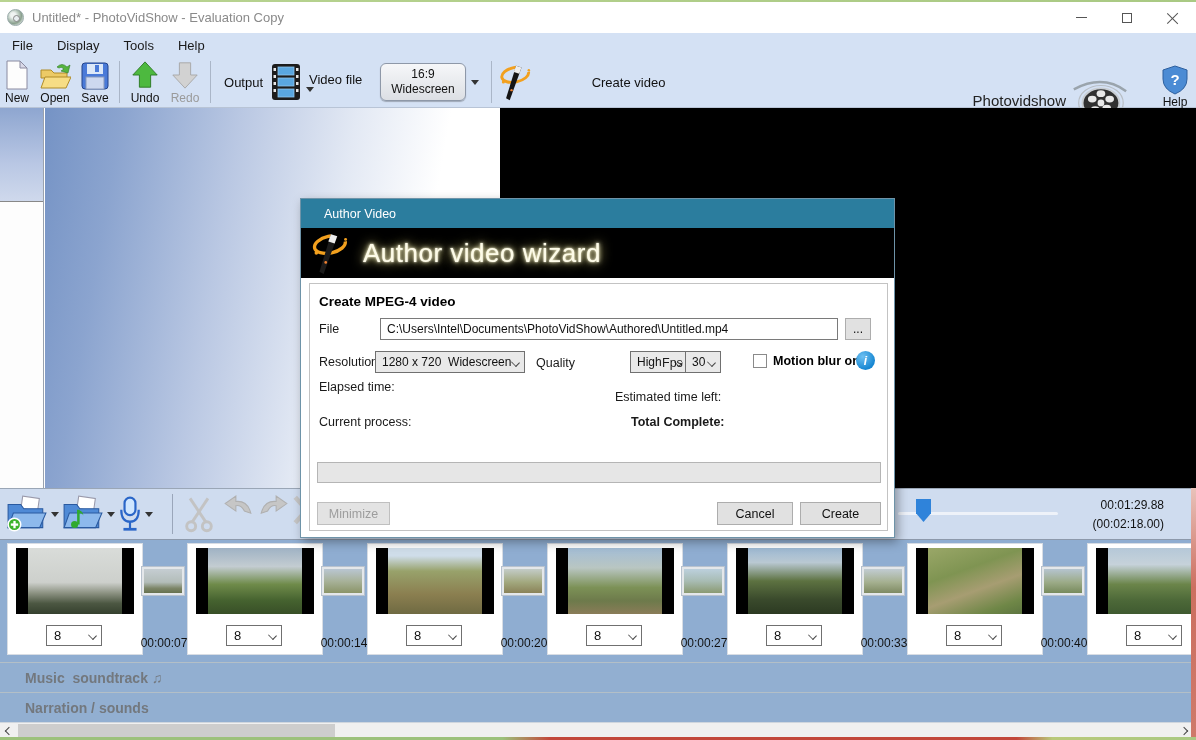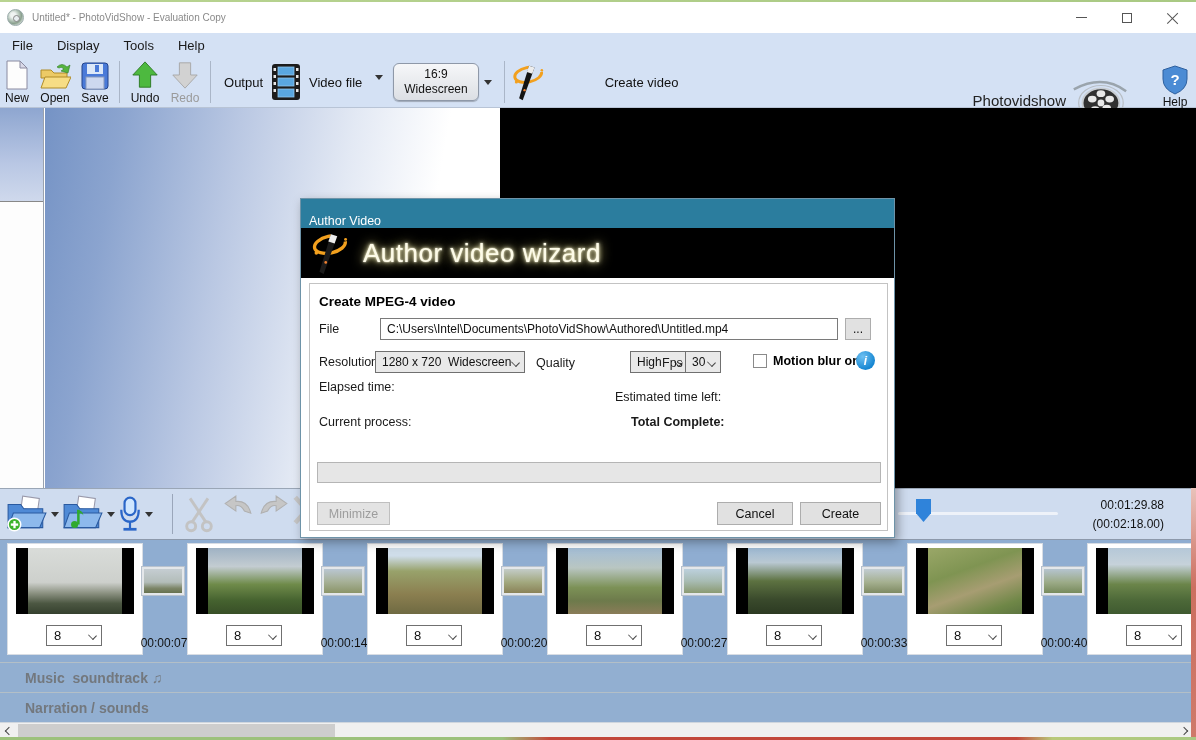--- a/index.html
+++ b/index.html
@@ -16,21 +16,21 @@
               background:linear-gradient(180deg,#e9c2ba,#cc6f60 40%,#cf7a6a 100%); }
 
   
   .titlebar { position:absolute; left:0; top:2px; width:100%; height:31px; background:#fff;
               display:flex; align-items:center; }
   .app-icon { width:17px; height:17px; border-radius:50%; margin:0 8px 0 7px;
               background:radial-gradient(circle at 35% 35%, #f0f4f2 18%, #b9c9bd 40%, #8aa08e 60%, #d7dfd9 80%);
               border:1px solid #9aa; position:relative; }
   .app-icon:after { content:""; position:absolute; left:5px; top:5px; width:5px; height:5px;
               border-radius:50%; background:#e8eef0; border:1px solid #888; }
-  .title-text { font-size:10px; color:#8a8a8a; }
+  .title-text { font-size:13px; color:#8a8a8a; }
   .win-controls { position:absolute; right:0; top:0; height:31px; display:flex; }
   .win-btn { width:46px; height:31px; display:flex; align-items:center; justify-content:center; }
   .glyph-min { width:11px; height:1px; background:#555; }
   .glyph-max { width:10px; height:10px; border:1px solid #555; }
   .glyph-close { position:relative; width:12px; height:12px; }
   .glyph-close:before, .glyph-close:after { content:""; position:absolute; left:5px; top:-1px;
               width:1.4px; height:15px; background:#555; }
   .glyph-close:before { transform:rotate(45deg); } .glyph-close:after { transform:rotate(-45deg); }
 
   
@@ -125,21 +125,21 @@
               justify-content:center; }
   .hs-left { left:0; } .hs-right { right:3px; }
   .hs-chev { width:6px; height:6px; border-right:1.8px solid #444; border-bottom:1.8px solid #444; }
   .hs-left .hs-chev { transform:rotate(135deg); } .hs-right .hs-chev { transform:rotate(-45deg); }
   .hs-thumb { position:absolute; left:18px; top:1px; width:317px; height:13px; background:#cdcdcd; }
 
   
   .dialog { position:absolute; left:300px; top:198px; width:595px; height:340px; background:#fff;
             border:1px solid #6e93a8; box-shadow:3px 4px 10px rgba(0,0,0,.35); z-index:50; }
   .dlg-title { height:29px; background:#2b7d9e; color:#fff; font-size:12.5px; display:flex;
-               align-items:flex-end; padding-left:8px; }
+               align-items:center; padding-left:23px; }
   .dlg-header { height:50px; background:#000; display:flex; align-items:center; overflow:hidden; }
   .dlg-header .wand { margin:0 8px 0 8px; }
   .dlg-header-text { font-size:26px; color:#fdfbe8; letter-spacing:.5px;
                text-shadow:0 0 5px #fffad0, 0 0 12px #efe27a, 0 0 2px #ffffff; }
   .dlg-panel { position:absolute; left:8px; top:84px; width:579px; height:248px;
                border:1px solid #c3c3c3; background:#fff; }
   .dlg-section-title { position:absolute; left:9px; top:10px; font-size:13.5px; font-weight:bold; color:#000; }
   .row-file { position:absolute; left:0; top:34px; width:100%; height:22px; }
   .lab { position:absolute; font-size:12.5px; color:#1a1a1a; }
   .file-input { position:absolute; left:70px; top:0; width:458px; height:22px; border:1px solid #7a7a7a;
@@ -250,21 +250,21 @@
           <rect x="2.5" y="5" width="2.5" height="3"></rect>
           <rect x="2.5" y="12" width="2.5" height="3"></rect>
           <rect x="2.5" y="19" width="2.5" height="3"></rect>
           <rect x="2.5" y="26" width="2.5" height="3"></rect>
           <rect x="25" y="5" width="2.5" height="3"></rect>
           <rect x="25" y="12" width="2.5" height="3"></rect>
           <rect x="25" y="19" width="2.5" height="3"></rect>
           <rect x="25" y="26" width="2.5" height="3"></rect>
         </g>
       </svg>
-    <div style="display:flex;align-items:flex-start;">
+    <div style="display:flex;align-items:flex-start;flex-direction:column;">
       <span class="tb-text">Video file</span>
       <span class="dd-arrow"></span>
     </div>
     <div class="aspect-btn">
       <div>16:9</div>
       <div>Widescreen</div>
     </div>
     <span class="dd-arrow"></span>
     <div class="tb-sep" style="margin-left:12px;"></div>
     <div style="display:flex;align-items:center;gap:47px;">

